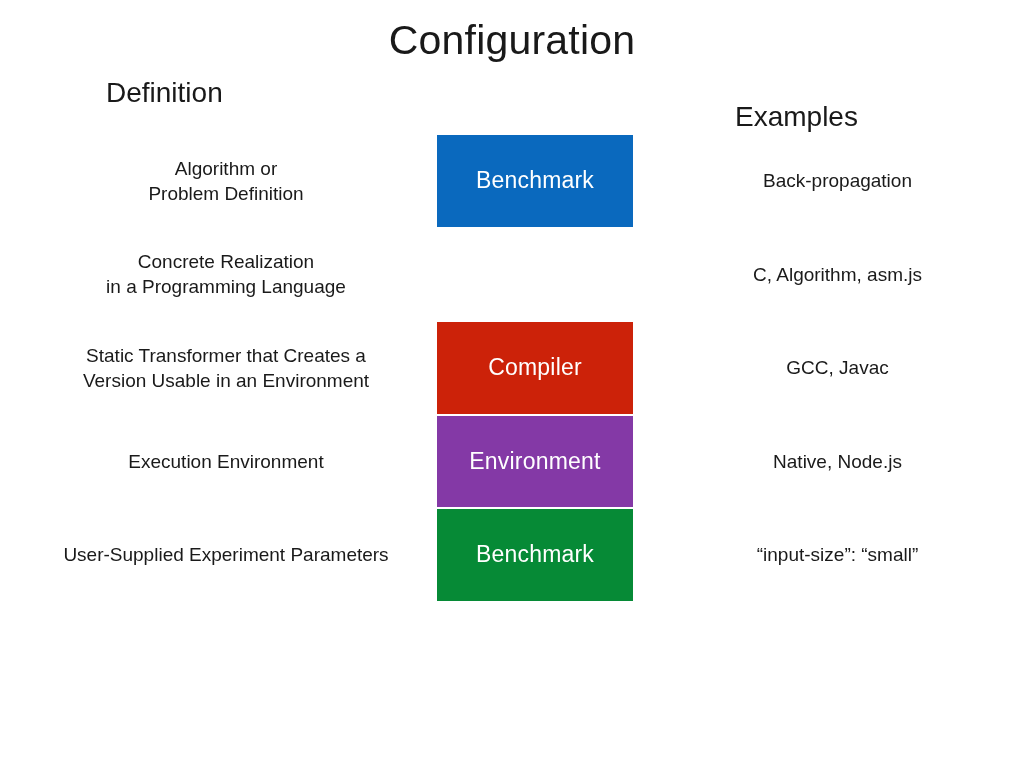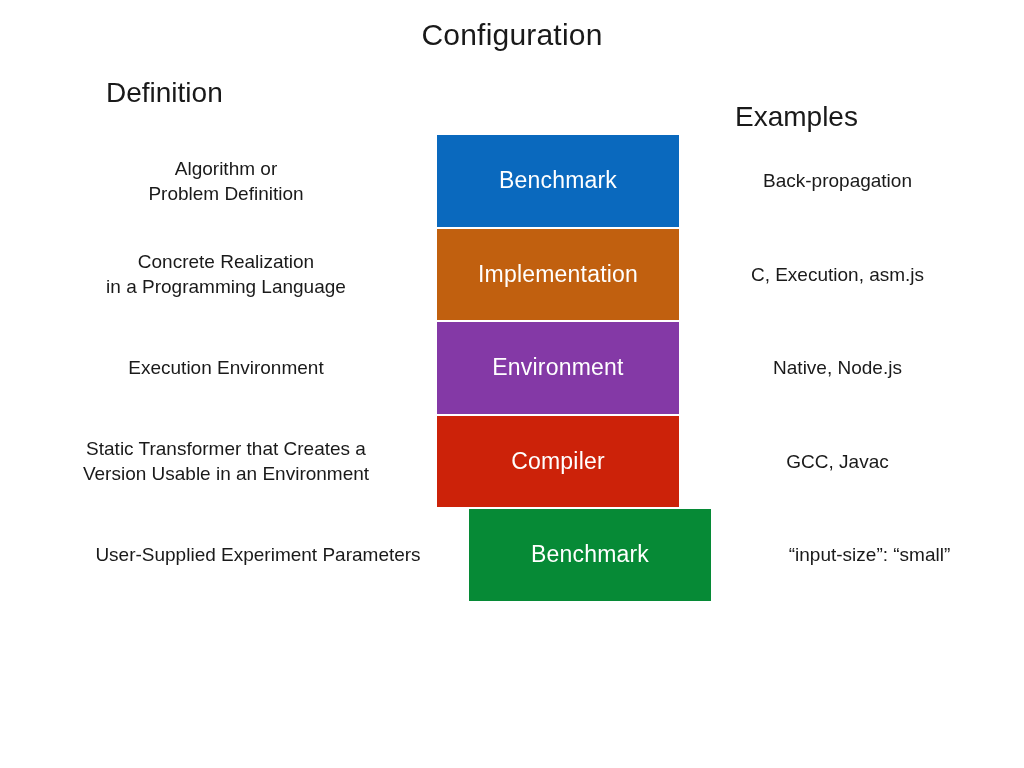--- a/index.html
+++ b/index.html
@@ -16,21 +16,21 @@
     position: relative;
   }
 
   
   .slide-title {
     position: absolute;
     top: 18px;
     left: 0;
     width: 1024px;
     text-align: center;
-    font-size: 30px;
+    font-size: 41px;
     font-weight: 300;
     letter-spacing: 0.2px;
     color: #191919;
     line-height: 1.1;
   }
 
   
   .col-header {
     position: absolute;
     top: 76px;
@@ -47,21 +47,21 @@
     position: absolute;
     top: 135px;
     left: 0;
     width: 1024px;
   }
   .row {
     position: relative;
     height: 91.5px;
     margin-bottom: 2px;
   }
-  .row:last-child { margin-bottom: 0; margin-left: 32px; }
+  .row:last-child { margin-bottom: 0; }
 
   
   .definition {
     position: absolute;
     left: 6px;
     width: 440px;
     top: 0;
     height: 91.5px;
     display: flex;
     align-items: center;
@@ -71,21 +71,21 @@
     font-weight: 400;
     color: #1a1a1a;
     line-height: 1.32;
     white-space: pre-line;
   }
 
   
   .block {
     position: absolute;
     left: 437px;
-    width: 242px;
+    width: 196px;
     top: 0;
     height: 91.5px;
     display: flex;
     align-items: center;
     justify-content: center;
     color: #ffffff;
     font-size: 23px;
     font-weight: 400;
     letter-spacing: 0.2px;
   }
@@ -123,41 +123,38 @@
 Problem Definition</div>
     <div class="block" style="background-color: rgb(10, 105, 190);">
       <span>Benchmark</span>
     </div>
     <div class="example">Back-propagation</div>
   </div>
 
   <div class="row">
     <div class="definition">Concrete Realization
 in a Programming Language</div>
-    <div class="block" style="background-color: rgb(193, 96, 15);">
-      <span>Implementation</span>
-    </div>
-    <div class="example">C, Execution, asm.js</div>
-  </div>
-
-  <div class="row">
-    <div class="definition">Execution Environment</div>
-    <div class="block" style="background-color: rgb(132, 57, 166);">
-      <span>Environment</span>
-    </div>
-    <div class="example">Native, Node.js</div>
+    <div class="example">C, Algorithm, asm.js</div>
   </div>
 
   <div class="row">
     <div class="definition">Static Transformer that Creates a
 Version Usable in an Environment</div>
     <div class="block" style="background-color: rgb(204, 34, 9);">
       <span>Compiler</span>
     </div>
     <div class="example">GCC, Javac</div>
+  </div>
+
+  <div class="row">
+    <div class="definition">Execution Environment</div>
+    <div class="block" style="background-color: rgb(132, 57, 166);">
+      <span>Environment</span>
+    </div>
+    <div class="example">Native, Node.js</div>
   </div>
 
 
   <div class="row">
     <div class="definition">User-Supplied Experiment Parameters</div>
     <div class="block" style="background-color: rgb(6, 138, 54);">
       <span>Benchmark</span>
     </div>
     <div class="example">“input-size”: “small”</div>
   </div>

